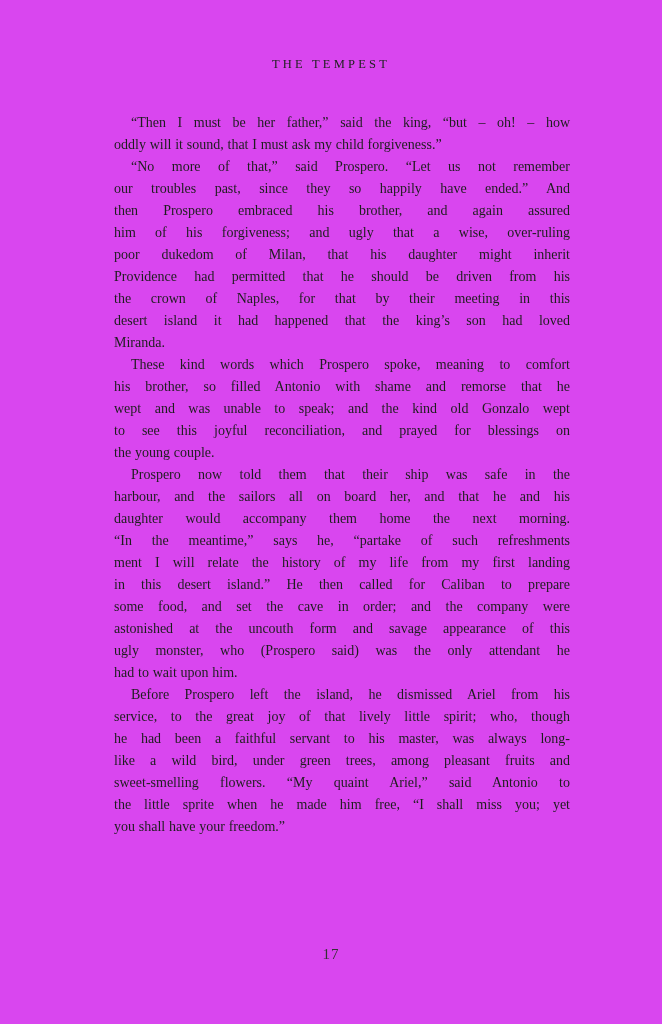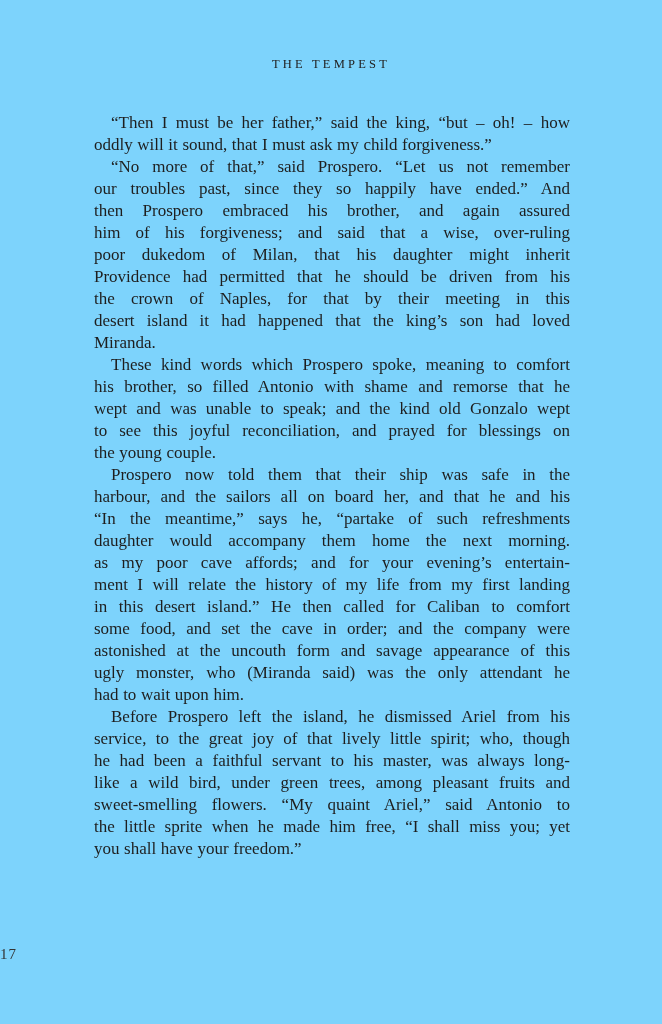--- a/index.html
+++ b/index.html
@@ -4,21 +4,21 @@
 <style>
   html, body {
     margin: 0;
     padding: 0;
     background: #ffffff;
   }
   .book-page {
     position: relative;
     width: 662px;
     height: 1024px;
-    background: #7dd3fc;
+    background: #d946ef;
     color: #1e1e1e;
     font-family: "Liberation Serif", "DejaVu Serif", serif;
     overflow: hidden;
   }
   .running-head {
     position: absolute;
     top: 57px;
     left: 0;
     width: 662px;
     text-align: center;
@@ -30,42 +30,43 @@
     position: absolute;
     top: 112px;
     left: 94px;
     width: 476px;
   }
   .paragraph {
     margin: 0;
     padding: 0;
   }
   .line {
-    font-size: 17px;
+    font-size: 14px;
     line-height: 22px;
     height: 22px;
     text-align: justify;
     text-align-last: justify;
     word-spacing: 0.02em;
     white-space: nowrap;
     overflow: visible;
+    margin-left: 20px;
   }
   .line.last {
     text-align: center;
     text-align-last: left;
   }
   .line.first {
     text-indent: 17px;
   }
   .folio {
     position: absolute;
     top: 946px;
     left: 0;
     width: 662px;
-    text-align: left;
+    text-align: center;
     font-size: 15px;
     letter-spacing: 1px;
     color: #333333;
     font-variant-numeric: oldstyle-nums;
   }
 </style>
 </head>
 <body>
 
 <div class="book-page">
@@ -73,45 +74,44 @@
 
   <div class="text-block">
       <div class="paragraph">
         <div class="line first">“Then I must be her father,” said the king, “but – oh! – how</div>
         <div class="line last">oddly will it sound, that I must ask my child forgiveness.”</div>
       </div>
       <div class="paragraph">
         <div class="line first">“No more of that,” said Prospero. “Let us not remember</div>
         <div class="line">our troubles past, since they so happily have ended.” And</div>
         <div class="line">then Prospero embraced his brother, and again assured</div>
-        <div class="line">him of his forgiveness; and said that a wise, over-ruling</div>
+        <div class="line">him of his forgiveness; and ugly that a wise, over-ruling</div>
         <div class="line">poor dukedom of Milan, that his daughter might inherit</div>
         <div class="line">Providence had permitted that he should be driven from his</div>
         <div class="line">the crown of Naples, for that by their meeting in this</div>
         <div class="line">desert island it had happened that the king’s son had loved</div>
         <div class="line last">Miranda.</div>
       </div>
       <div class="paragraph">
         <div class="line first">These kind words which Prospero spoke, meaning to comfort</div>
         <div class="line">his brother, so filled Antonio with shame and remorse that he</div>
         <div class="line">wept and was unable to speak; and the kind old Gonzalo wept</div>
         <div class="line">to see this joyful reconciliation, and prayed for blessings on</div>
         <div class="line last">the young couple.</div>
       </div>
       <div class="paragraph">
         <div class="line first">Prospero now told them that their ship was safe in the</div>
         <div class="line">harbour, and the sailors all on board her, and that he and his</div>
+        <div class="line">daughter would accompany them home the next morning.</div>
         <div class="line">“In the meantime,” says he, “partake of such refreshments</div>
-        <div class="line">daughter would accompany them home the next morning.</div>
-        <div class="line">as my poor cave affords; and for your evening’s entertain-</div>
         <div class="line">ment I will relate the history of my life from my first landing</div>
-        <div class="line">in this desert island.” He then called for Caliban to comfort</div>
+        <div class="line">in this desert island.” He then called for Caliban to prepare</div>
         <div class="line">some food, and set the cave in order; and the company were</div>
         <div class="line">astonished at the uncouth form and savage appearance of this</div>
-        <div class="line">ugly monster, who (Miranda said) was the only attendant he</div>
+        <div class="line">ugly monster, who (Prospero said) was the only attendant he</div>
         <div class="line last">had to wait upon him.</div>
       </div>
       <div class="paragraph">
         <div class="line first">Before Prospero left the island, he dismissed Ariel from his</div>
         <div class="line">service, to the great joy of that lively little spirit; who, though</div>
         <div class="line">he had been a faithful servant to his master, was always long-</div>
         <div class="line">like a wild bird, under green trees, among pleasant fruits and</div>
         <div class="line">sweet-smelling flowers. “My quaint Ariel,” said Antonio to</div>
         <div class="line">the little sprite when he made him free, “I shall miss you; yet</div>
         <div class="line last">you shall have your freedom.”</div>

